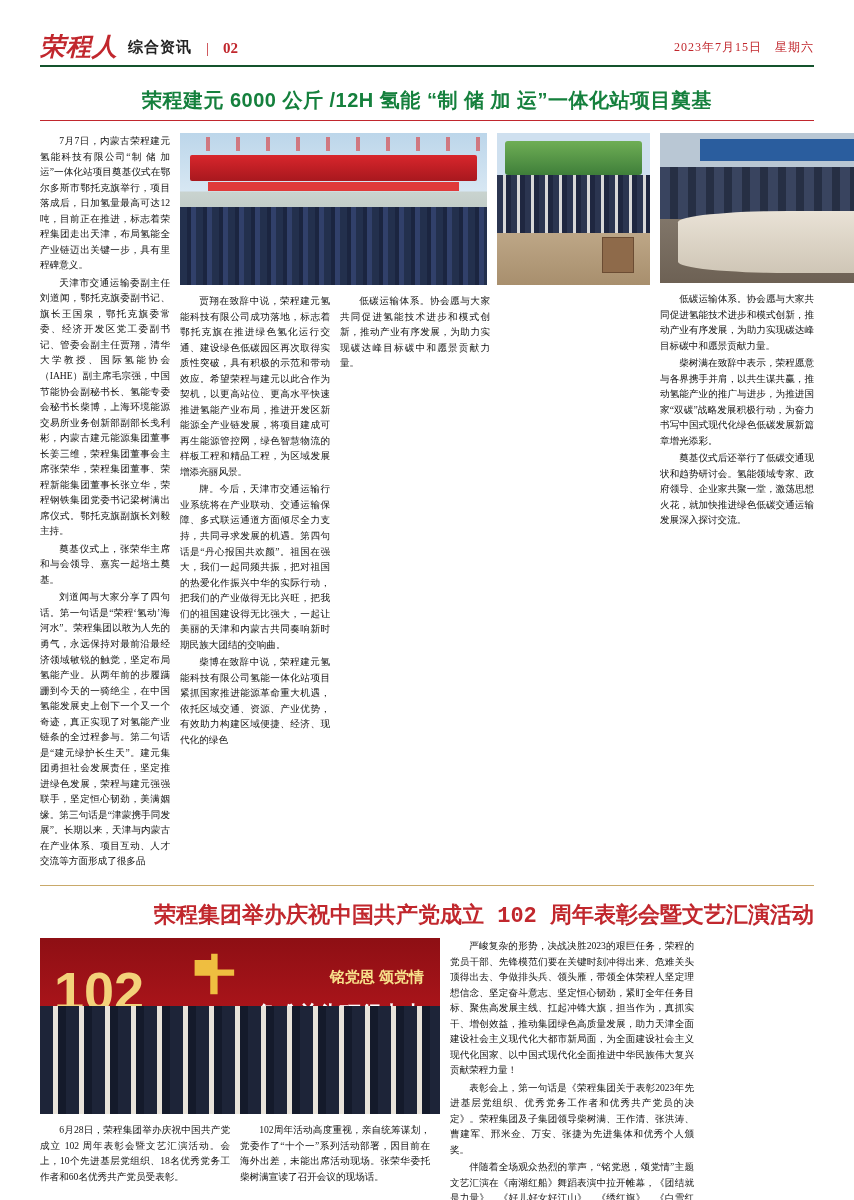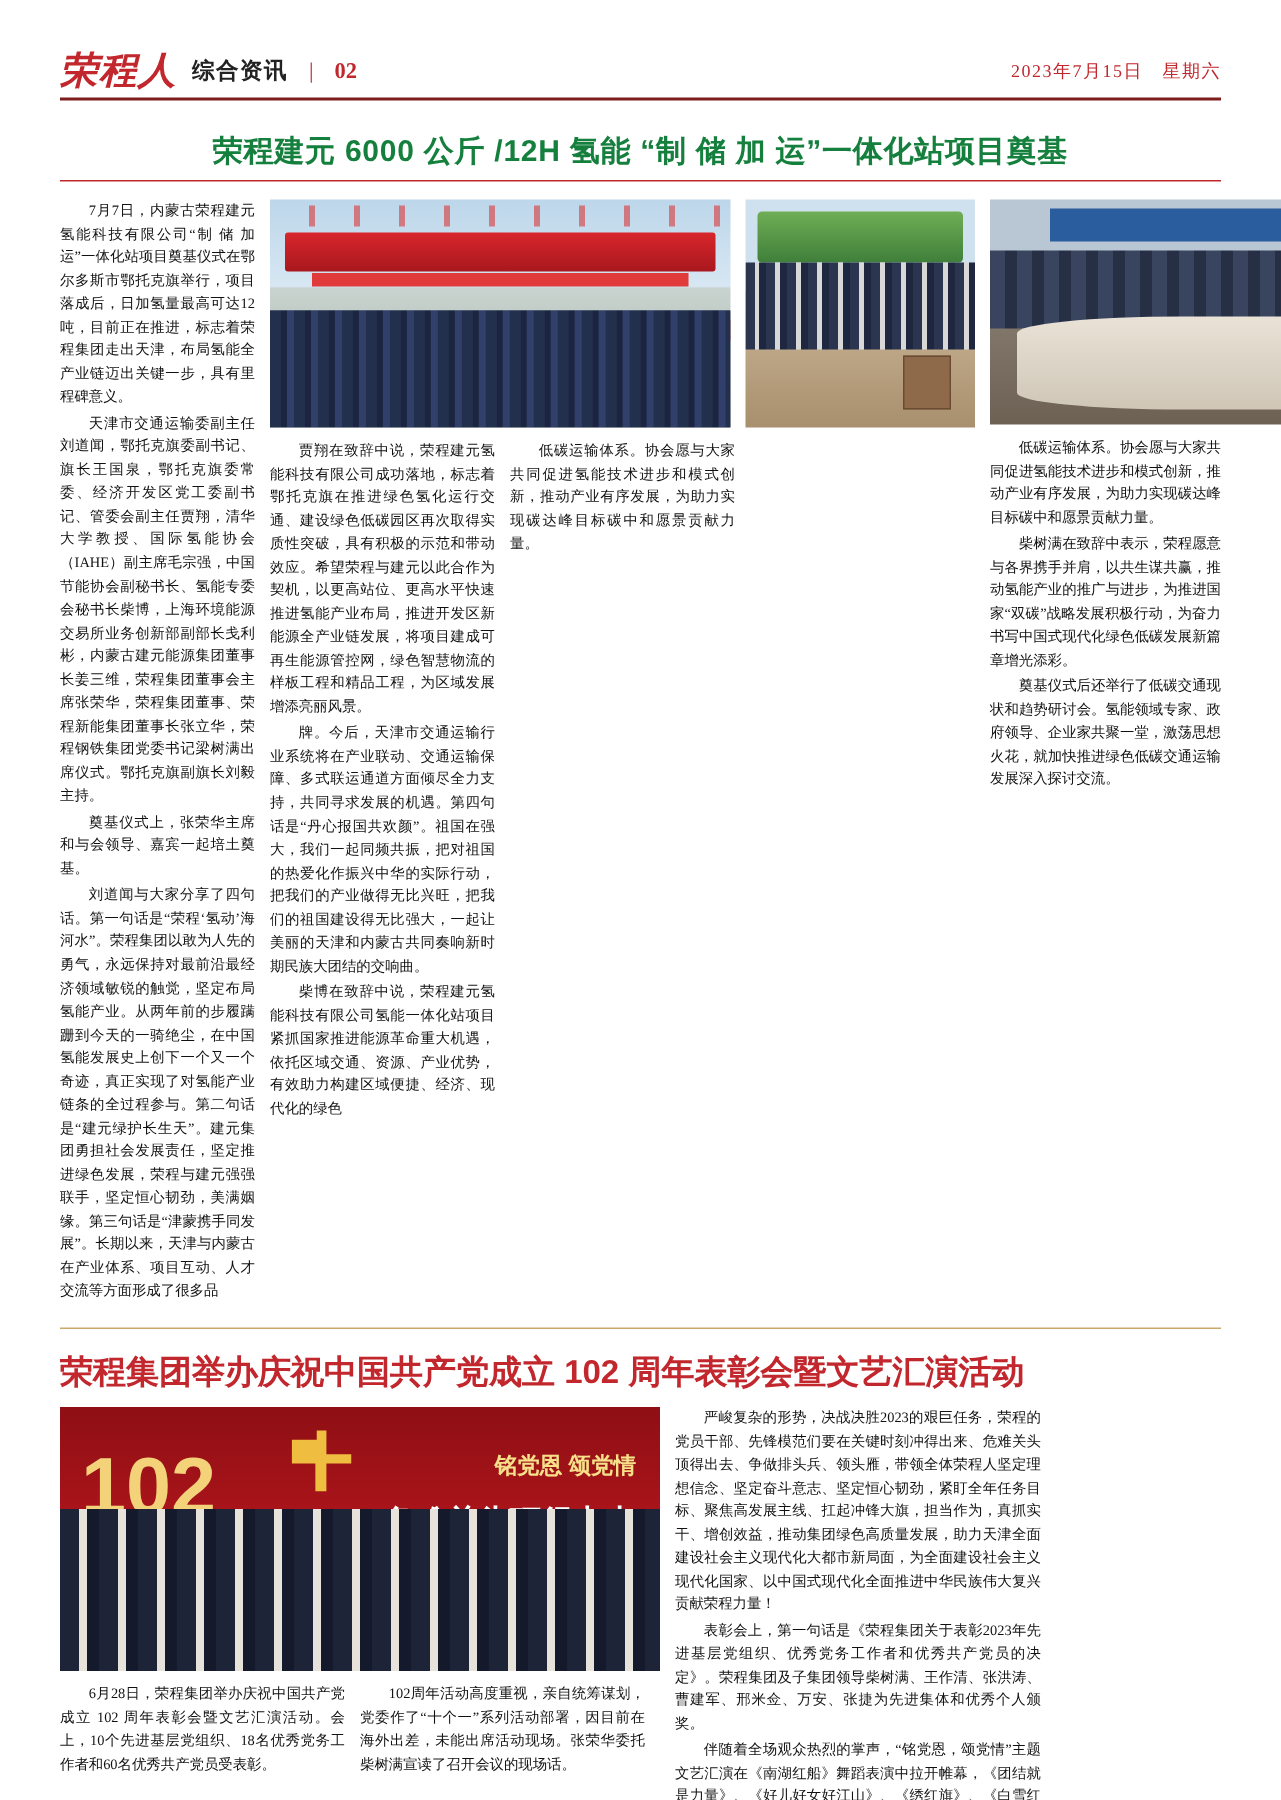--- a/index.html
+++ b/index.html
@@ -21,21 +21,21 @@
     box-sizing: border-box;
     padding: 34px 40px 20px 40px;
     position: relative;
   }
 
   
   .masthead {
     display: flex;
     align-items: flex-end;
     justify-content: space-between;
-    border-bottom: 2px solid #7f1d1d;
+    border-bottom: 2px solid #14532d;
     padding-bottom: 6px;
   }
   .masthead-left {
     display: flex;
     align-items: flex-end;
     gap: 10px;
   }
   .logo-text {
     font-family: "DejaVu Serif", serif;
     font-size: 25px;
@@ -173,26 +173,26 @@
     background: linear-gradient(180deg,#e9e2d6,#cfc6b6);
     border-radius: 40%/18%;
   }
   .p3 .chairs {
     position: absolute; top: 34px; left: 0; right: 0; height: 52px;
     background: repeating-linear-gradient(90deg,#39445f 0 10px,#262f44 10px 18px);
   }
 
   
   .headline2 {
-    text-align: left;
+    text-align: right;
     font-size: 22px;
     font-weight: bold;
     color: #c1272d;
     margin: 14px 0 8px 0;
-    font-family: Liberation Sans, sans-serif;
+    font-family: Liberation Mono, monospace;
   }
   .art2 {
     display: flex;
     gap: 10px;
   }
   .p4 {
     width: 400px; height: 176px;
     background: linear-gradient(180deg,#8e0f14 0%, #b3161c 55%, #7d0c11 100%);
     margin-bottom: 8px;
   }

